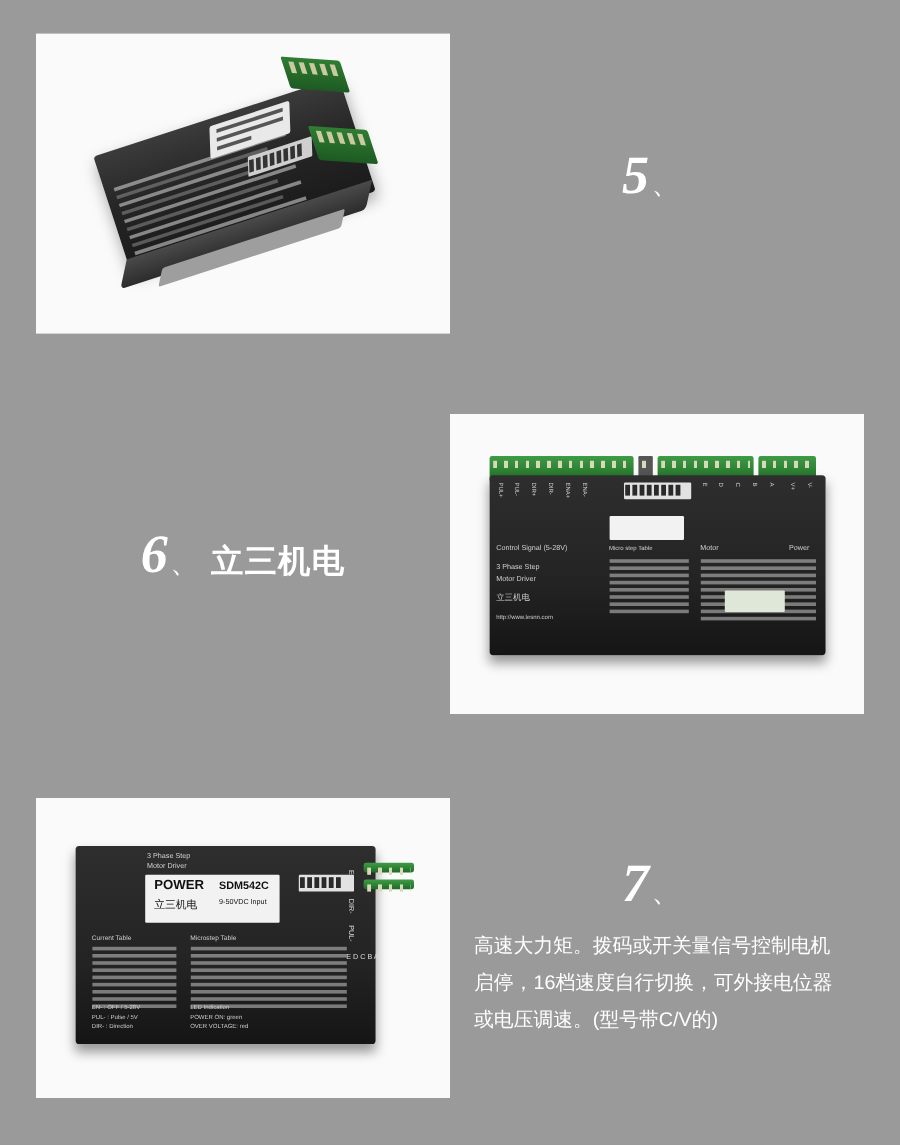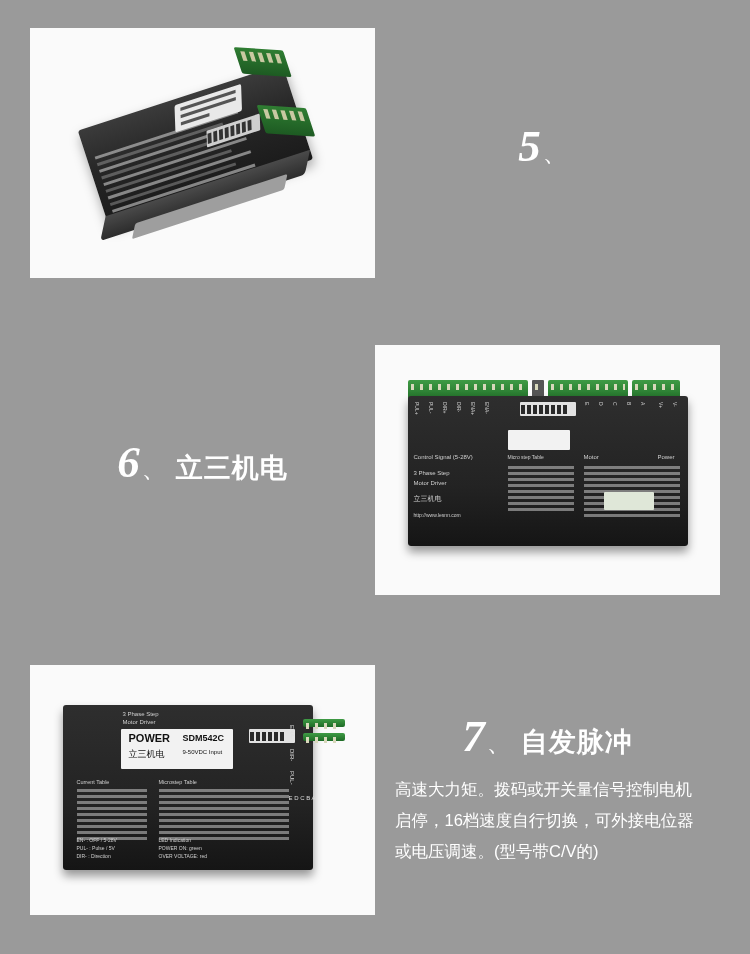--- a/index.html
+++ b/index.html
@@ -446,19 +446,18 @@
         <div class="txt" style="position:absolute; left:236px; top:40px; font-size:6px; color:#ddd; writing-mode:vertical-rl;">ENA-</div>
         <div class="txt" style="position:absolute; left:236px; top:64px; font-size:6px; color:#ddd; writing-mode:vertical-rl;">DIR-</div>
         <div class="txt" style="position:absolute; left:236px; top:86px; font-size:6px; color:#ddd; writing-mode:vertical-rl;">PUL-</div>
         <div class="txt" style="position:absolute; left:236px; top:110px; font-size:6px; color:#ddd;">E D C B A</div>
       </div>
     </div>
     <div class="panel-text">
       <div class="heading">
         <span class="num">7</span>
         <span class="dun">、</span>
-        <span class="htitle">自发脉冲</span>
       </div>
       <div class="body-text">高速大力矩。拨码或开关量信号控制电机启停，16档速度自行切换，可外接电位器或电压调速。(型号带C/V的)</div>
     </div>
   </div>
 
 </div>
 
 </body></html>

